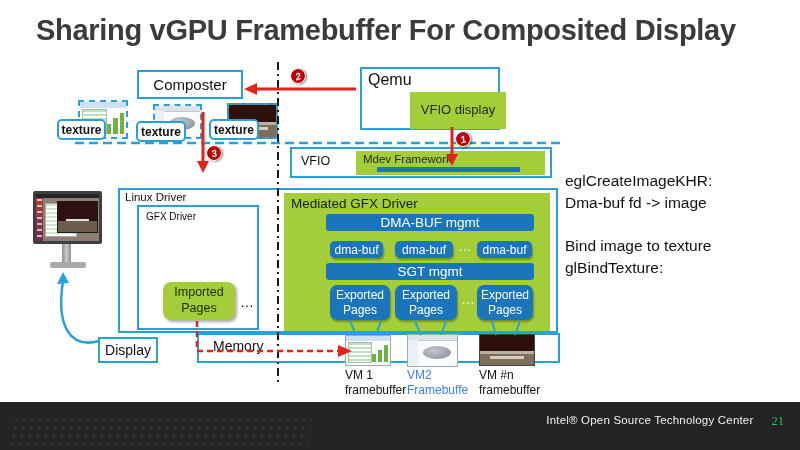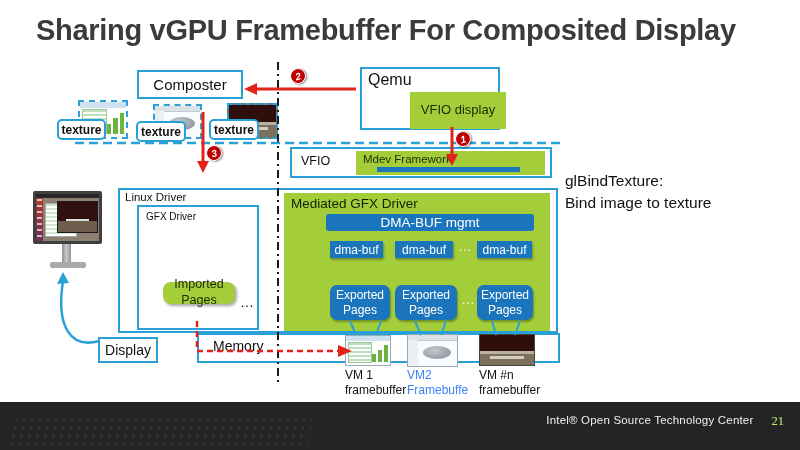--- a/index.html
+++ b/index.html
@@ -9,21 +9,21 @@
   
   .title{left:36px;top:14px;width:740px;font-size:29px;color:#3b3b3b;letter-spacing:-0.3px;font-weight:bold;}
   
   .bluebox{border:2px solid #2aa0d8;background:#fff;color:#111;}
   .center{display:flex;align-items:center;justify-content:center;text-align:center;}
   
   .green{background:#a4ce39;color:#1c2a07;}
   .rounded{border-radius:8px;box-shadow:2px 2px 3px rgba(0,0,0,.35);}
   
   .bar{background:#1b75bc;color:#fff;border-radius:3px;}
-  .chip{background:#1b75bc;color:#fff;border-radius:0;box-shadow:1px 2px 2px rgba(0,0,0,.3);}
+  .chip{background:#1b75bc;color:#fff;border-radius:5px;box-shadow:1px 2px 2px rgba(0,0,0,.3);}
   .ellip{font-size:14px;color:#111;}
   .ellip.w{color:#f4f8ea;}
   
   .th{position:absolute;overflow:hidden;box-sizing:border-box;}
   .dashedge{border:2px dashed #2aa0d8;}
   .th-sheet{background:#fff;}
   .sh-head{position:absolute;left:0;top:0;right:0;height:16%;background:#cfe0f0;}
   .sh-grid{position:absolute;left:4%;top:20%;width:50%;bottom:8%;
            background:repeating-linear-gradient(180deg,#bfe0bd 0 2px,#ffffff 2px 4px);border:1px solid #9cc79a;}
   .sh-bars{position:absolute;right:5%;bottom:10%;width:36%;height:62%;display:flex;align-items:flex-end;gap:12%;}
@@ -59,21 +59,21 @@
   .mon-stand{left:62px;top:244px;width:9px;height:19px;background:linear-gradient(90deg,#8f8f8f,#c9c9c9,#8f8f8f);}
   .mon-base{left:50px;top:262px;width:36px;height:6px;background:#a9a9a9;border-radius:2px;}
   
   .annot{left:565px;top:170px;width:232px;font-size:15.5px;color:#111;line-height:1.4;}
   .annot .grp{margin-bottom:22px;}
   .annot div{white-space:nowrap;}
   
   .footer{left:0;top:402px;width:800px;height:48px;background:#242424;display:flex;align-items:flex-start;
           justify-content:flex-end;padding:12px 16px 0 0;}
   .footer .brand{color:#efefef;font-size:11.5px;letter-spacing:.2px;}
-  .footer .page{color:#bef264;font-size:12.5px;margin-left:18px;font-family:"Liberation Serif",serif;}
+  .footer .page{color:#22c55e;font-size:12.5px;margin-left:18px;font-family:"Liberation Serif",serif;}
   .footer .dots{position:absolute;left:10px;bottom:0;width:300px;height:34px;opacity:.55;
       background:radial-gradient(rgba(255,255,255,.18) 1px,transparent 1.4px);background-size:8px 8px;
       transform:skewX(-10deg);}
 </style>
 </head>
 <body>
 
 <div id="slide">
 
   <div class="abs title">Sharing vGPU Framebuffer For Composited Display</div>
@@ -110,30 +110,31 @@
   <div class="abs bluebox" style="left:290px;top:147px;width:262px;height:31px;"></div>
   <div class="abs" style="left:301px;top:154px;font-size:12.5px;color:#111;">VFIO</div>
   <div class="abs green" style="left:356px;top:151px;width:189px;height:24px;font-size:11.5px;padding:2px 0 0 7px;">Mdev Framework</div>
   <div class="abs" style="left:377px;top:167px;width:143px;height:5px;background:#1b75bc;"></div>
 
   <div class="abs bluebox" style="left:118px;top:188px;width:440px;height:145px;"></div>
   <div class="abs" style="left:125px;top:191px;font-size:11.5px;color:#111;">Linux Driver</div>
 
   <div class="abs bluebox" style="left:137px;top:205px;width:122px;height:125px;"></div>
   <div class="abs" style="left:146px;top:211px;font-size:10px;color:#111;">GFX Driver</div>
-  <div class="abs green rounded center" style="left:163px;top:282px;width:72px;height:22px;font-size:12.5px;line-height:1.25;">Imported Pages</div>
+  <div class="abs green rounded center" style="left:163px;top:282px;width:72px;height:38px;font-size:12.5px;line-height:1.25;">Imported Pages</div>
   <div class="abs ellip" style="left:240px;top:294px;">…</div>
 
   <div class="abs green" style="left:284px;top:193px;width:266px;height:138px;"></div>
   <div class="abs" style="left:291px;top:196px;font-size:13.5px;color:#14200a;">Mediated GFX Driver</div>
   <div class="abs bar center" style="left:326px;top:214px;width:208px;height:17px;font-size:13.5px;">DMA-BUF mgmt</div>
   <div class="abs chip center" style="left:330px;top:241px;width:53px;height:17px;font-size:12px;">dma-buf</div>
   <div class="abs chip center" style="left:395px;top:241px;width:58px;height:17px;font-size:12px;">dma-buf</div>
   <div class="abs ellip w" style="left:458px;top:238px;">…</div>
   <div class="abs chip center" style="left:477px;top:241px;width:55px;height:17px;font-size:12px;">dma-buf</div>
+  <div class="abs bar center" style="left:326px;top:263px;width:208px;height:17px;font-size:13.5px;">SGT mgmt</div>
   <div class="abs chip center" style="left:330px;top:285px;width:60px;height:35px;font-size:12px;line-height:1.2;border-radius:7px;">Exported Pages</div>
   <div class="abs chip center" style="left:395px;top:285px;width:62px;height:35px;font-size:12px;line-height:1.2;border-radius:7px;">Exported Pages</div>
   <div class="abs ellip w" style="left:461px;top:291px;">…</div>
   <div class="abs chip center" style="left:477px;top:285px;width:56px;height:35px;font-size:12px;line-height:1.2;border-radius:7px;">Exported Pages</div>
 
   <div class="abs bluebox center" style="left:98px;top:337px;width:60px;height:26px;font-size:14px;">Display</div>
   <div class="abs bluebox" style="left:197px;top:333px;width:363px;height:30px;"></div>
   <div class="abs" style="left:213px;top:338px;font-size:14px;color:#111;">Memory</div>
 
   <div class="th th-sheet" style="left:345px;top:335px;width:46px;height:31px;border:1px solid #9ab;">
@@ -163,22 +164,26 @@
     <div>VM2</div>
       <div>Framebuffe</div>
   </div>
   <div class="abs" style="left:479px;top:368px;font-size:12px;line-height:1.25;color:#111;">
     <div>VM #n</div>
       <div>framebuffer</div>
   </div>
 
   <div class="abs annot">
     <div class="grp">
+      <div>eglCreateImageKHR:</div>
+      <div>Dma-buf fd -&gt; image</div>
+    </div>
+    <div class="grp">
+      <div>Bind image to texture</div>
       <div>glBindTexture:</div>
-      <div>Bind image to texture</div>
     </div>
   </div>
 
   <div class="abs mon-screen">
     <div class="mon-content">
       <div class="mon-menubar"></div>
       <div class="mon-launcher"></div>
       <div class="mon-win1"></div>
       <div class="mon-win2">
           <i></i>

